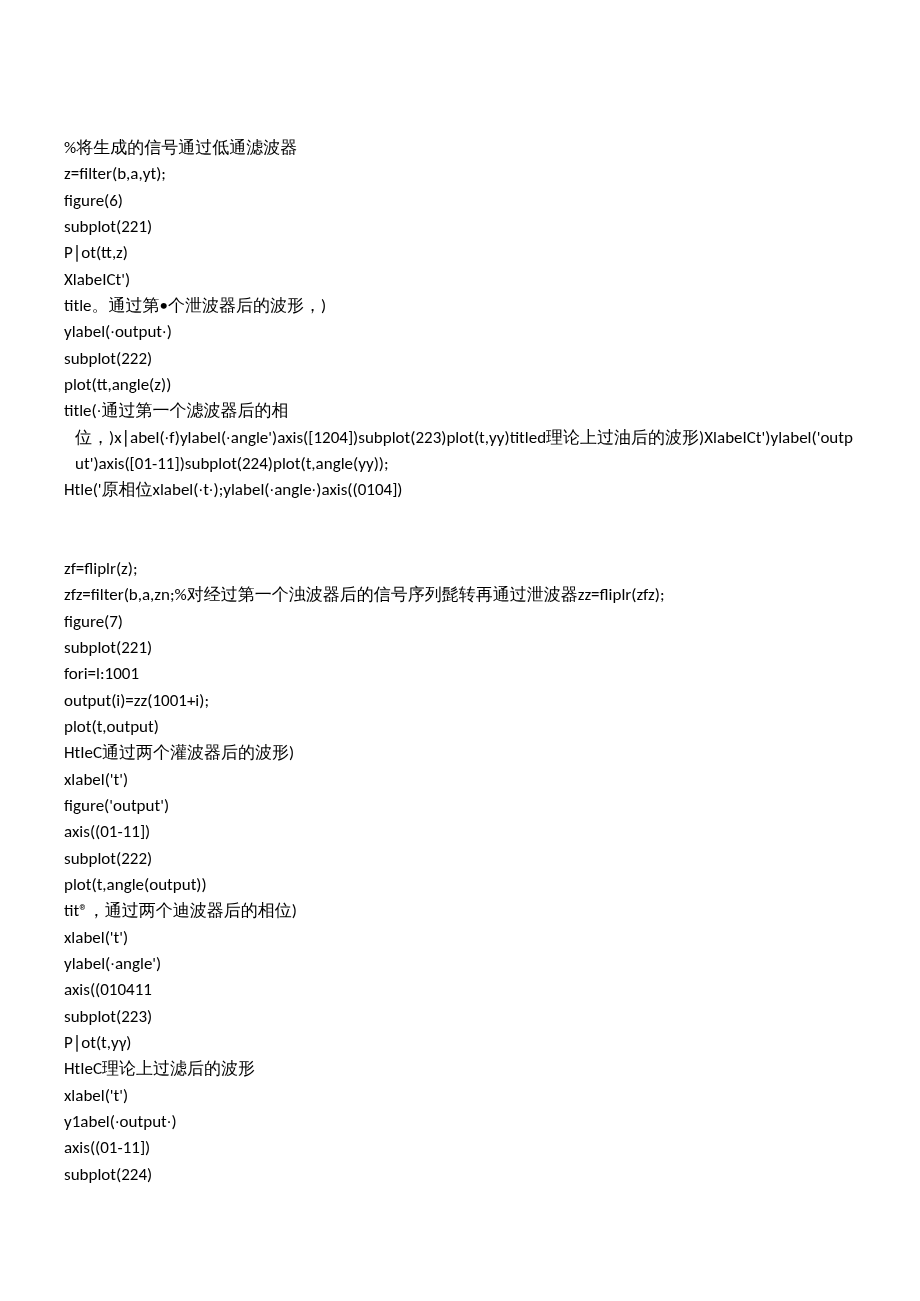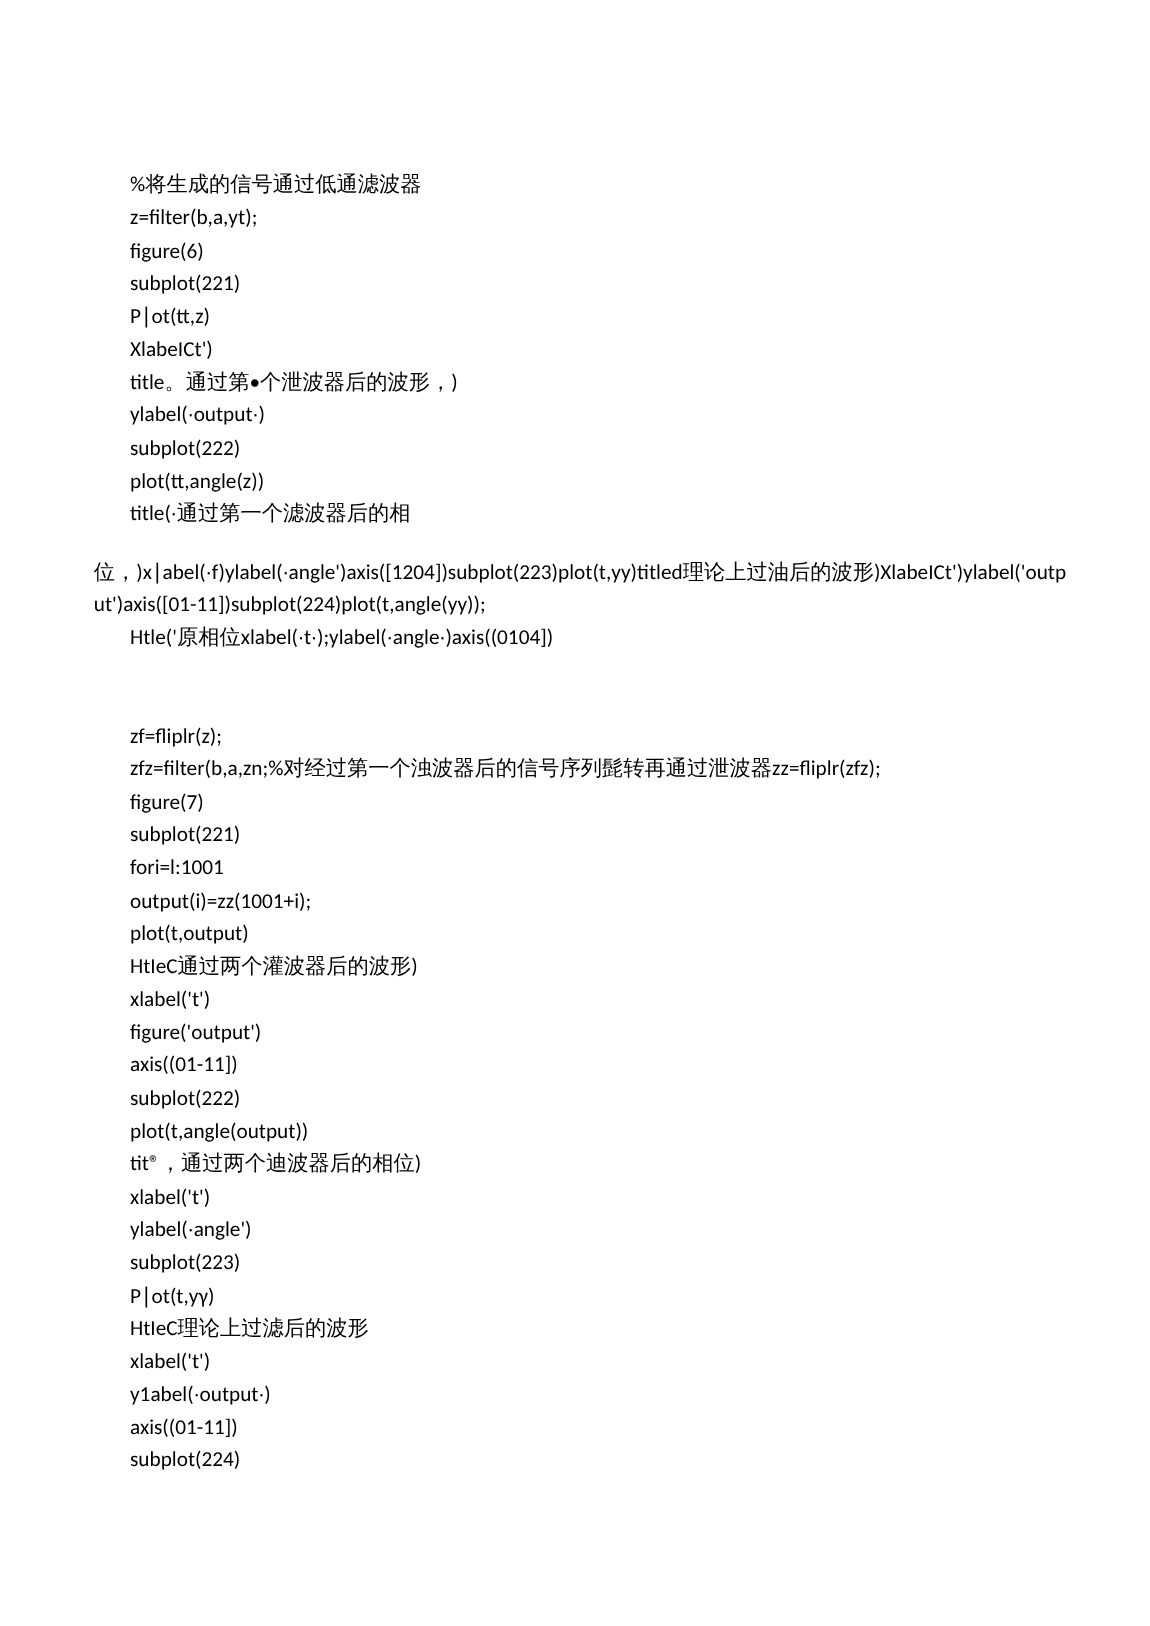--- a/index.html
+++ b/index.html
@@ -13,28 +13,27 @@
     font-size: 17px;
     line-height: 1.55;
     color: #000000;
     padding: 135px 0 0 0;
   }
   .content {
     width: 920px;
   }
   .line {
     white-space: pre;
-    padding-left: 104px;
+    padding-left: 64px;
   }
   .line-wrap {
     white-space: normal;
     padding-left: 75px;
     padding-right: 60px;
     word-break: break-all;
-    margin-top: 20px;
   }
   .blank {
     height: 26px;
   }
 </style>
 </head>
 <body>
 
 <div class="content">
 
@@ -66,20 +65,21 @@
   <div class="line">plot(t,output)</div>
   <div class="line">HtIeC通过两个灌波器后的波形)</div>
   <div class="line">xlabel('t')</div>
   <div class="line">figure('output')</div>
   <div class="line">axis((01-11])</div>
   <div class="line">subplot(222)</div>
   <div class="line">plot(t,angle(output))</div>
   <div class="line">tit®，通过两个迪波器后的相位)</div>
   <div class="line">xlabel('t')</div>
   <div class="line">ylabel(∙angle')</div>
+  <div class="line">axis((010411</div>
   <div class="line">subplot(223)</div>
   <div class="line">P∣ot(t,yγ)</div>
   <div class="line">HtIeC理论上过滤后的波形</div>
   <div class="line">xlabel('t')</div>
   <div class="line">y1abel(∙output∙)</div>
   <div class="line">axis((01-11])</div>
   <div class="line">subplot(224)</div>
 
 </div>
 

